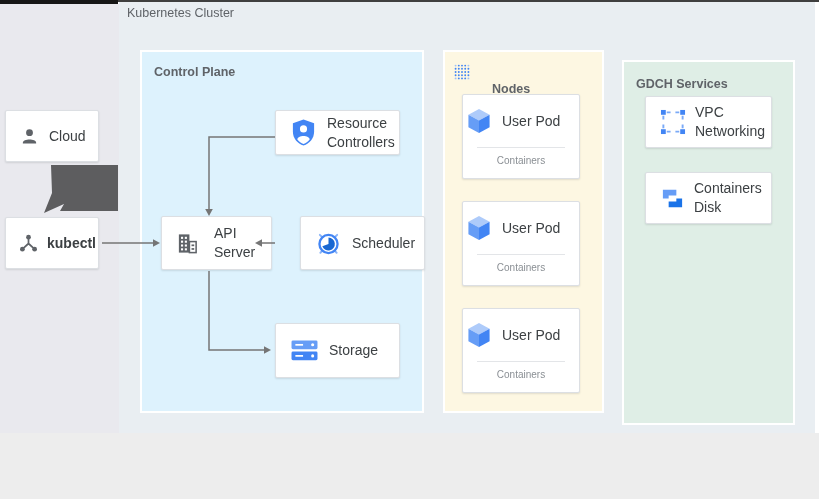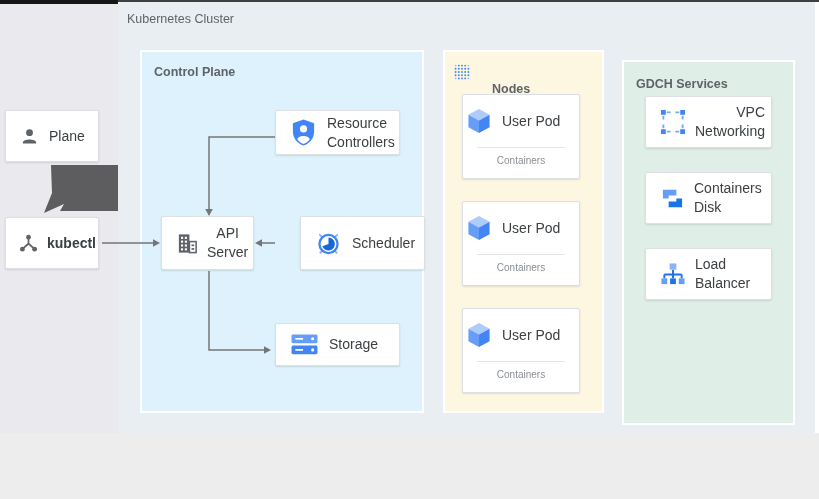--- a/index.html
+++ b/index.html
@@ -11,21 +11,21 @@
   #top-line{left:118px;top:0;width:701px;height:2px;background:#3f3f3f;}
   #left-panel{left:0;top:4px;width:119px;height:429px;background:#e9e9ee;}
   #cluster{left:119px;top:2px;width:696px;height:431px;background:#e9eef2;}
   #bottom-panel{left:0;top:433px;width:819px;height:66px;background:#ededed;}
   
   .section{position:absolute;box-sizing:border-box;border:2px solid #ffffff;}
   #control-plane{left:140px;top:50px;width:284px;height:363px;background:#ddf2fd;}
   #nodes-section{left:443px;top:50px;width:161px;height:363px;background:#fdf7e2;}
   #gdch-section{left:622px;top:48px;width:173px;height:365px;background:#dfeee6;margin-top:12px;}
   .section-label{position:absolute;font-size:12.5px;color:#5f6368;white-space:nowrap;font-weight:bold;}
-  #cluster-label{position:absolute;left:8px;top:10px;font-size:12.5px;color:#5f6368;}
+  #cluster-label{position:absolute;left:8px;top:4px;font-size:12.5px;color:#5f6368;}
   
   .card{position:absolute;background:#fff;border:1px solid #dcdfe3;border-radius:2px;
         box-shadow:0 1px 2px rgba(60,64,67,.14);display:flex;align-items:center;
         gap:10px;padding-left:14px;box-sizing:border-box;}
   .lbl{font-size:14px;line-height:19px;color:#3c4043;white-space:pre-line;}
   .ic{display:inline-flex;align-items:center;justify-content:center;flex:0 0 auto;}
   
   .pod-card{position:absolute;left:462px;width:118px;height:85px;background:#fff;
             border:1px solid #dcdfe3;border-radius:2px;box-shadow:0 1px 2px rgba(60,64,67,.14);
             box-sizing:border-box;}
@@ -91,21 +91,21 @@
     <div class="section-label" style="left:12px;top:15px;">GDCH Services</div>
   </div>
 
   <div class="card" style="left:5px;top:110px;width:94px;height:52px;">
     <span class="ic">
       <svg width="19" height="19" viewBox="0 0 20 20">
         <circle cx="10" cy="6" r="3.6" fill="#5f6368"></circle>
         <path d="M3,16.5 c0,-4.4 14,-4.4 14,0 l0,0.9 l-14,0 z" fill="#5f6368"></path>
       </svg>
     </span>
-    <span class="lbl">Plane</span>
+    <span class="lbl">Cloud</span>
   </div>
 
   <div class="card" style="left:5px;top:217px;width:94px;height:52px;padding-left:12px;gap:8px;font-weight:bold;">
     <span class="ic">
       <svg width="21" height="21" viewBox="0 0 22 22">
         <g stroke="#5f6368" stroke-width="1.8" fill="none">
           <path d="M11,5 L11,11 M11,11 L5.2,16.3 M11,11 L16.8,16.3"></path>
         </g>
         <circle cx="11" cy="4.4" r="2.5" fill="#5f6368"></circle>
         <circle cx="4.6" cy="16.9" r="2.5" fill="#5f6368"></circle>
@@ -120,21 +120,21 @@
       <svg width="27" height="29" viewBox="0 0 28 30">
         <path d="M14,1.5 L25,5.5 V14 c0,7.5 -4.8,12.3 -11,14.6 C7.8,26.3 3,21.5 3,14 V5.5 Z" fill="#4285f4"></path>
         <circle cx="14" cy="11.3" r="3.7" fill="#fff"></circle>
         <path d="M7.6,22.3 c0,-5 12.8,-5 12.8,0 c-1.8,2.2 -3.9,3.7 -6.4,4.7 c-2.5,-1 -4.6,-2.5 -6.4,-4.7 z" fill="#fff"></path>
       </svg>
     </span>
     <span class="lbl">Resource
 Controllers</span>
   </div>
 
-  <div class="card" style="left:161px;top:216px;width:93px;height:54px;gap:8px;text-align:center;">
+  <div class="card" style="left:161px;top:216px;width:111px;height:54px;gap:15px;">
     <span class="ic">
       <svg width="23" height="23" viewBox="0 0 24 24">
         <rect x="3" y="2.5" width="11" height="19" fill="#5f6368"></rect>
         <g fill="#fff">
           <rect x="5.2" y="5" width="2.2" height="2.2"></rect>
             <rect x="9.2" y="5" width="2.2" height="2.2"></rect>
           <rect x="5.2" y="9" width="2.2" height="2.2"></rect>
             <rect x="9.2" y="9" width="2.2" height="2.2"></rect>
           <rect x="5.2" y="13" width="2.2" height="2.2"></rect>
             <rect x="9.2" y="13" width="2.2" height="2.2"></rect>
@@ -159,21 +159,21 @@
           <path d="M5.6,23.6 L8,21.2"></path>
             <path d="M22.4,23.6 L20,21.2"></path>
         </g>
         <circle cx="14" cy="14.5" r="9.4" fill="#fff" stroke="#4285f4" stroke-width="2.4"></circle>
         <path d="M14,14.5 L14,7.8 A6.7,6.7 0 1 1 7.6,16.9 Z" fill="#1967d2"></path>
       </svg>
     </span>
     <span class="lbl">Scheduler</span>
   </div>
 
-  <div class="card" style="left:275px;top:323px;width:125px;height:43px;">
+  <div class="card" style="left:275px;top:323px;width:125px;height:55px;">
     <span class="ic">
       <svg width="29" height="25" viewBox="0 0 30 26">
         <rect x="1.5" y="2.5" width="27" height="9.2" rx="1.5" fill="#669df6"></rect>
         <rect x="1.5" y="14" width="27" height="9.2" rx="1.5" fill="#4285f4"></rect>
         <rect x="5.5" y="6.2" width="8" height="1.8" fill="#fff"></rect>
         <rect x="5.5" y="17.7" width="8" height="1.8" fill="#fff"></rect>
         <circle cx="23.5" cy="7.1" r="1.6" fill="#fff"></circle>
         <circle cx="23.5" cy="18.6" r="1.6" fill="#fff"></circle>
       </svg>
     </span>
@@ -218,21 +218,21 @@
           <polygon points="1,7 12,13 12,26 1,20" fill="#669df6"></polygon>
           <polygon points="23,7 12,13 12,26 23,20" fill="#4285f4"></polygon>
         </svg>
       </span>
       <span class="lbl">User Pod</span>
     </div>
     <div class="pod-divider"></div>
     <div class="pod-sub">Containers</div>
   </div>
 
-  <div class="card" style="left:645px;top:96px;width:127px;height:52px;gap:9px;text-align:right;">
+  <div class="card" style="left:645px;top:96px;width:127px;height:52px;gap:9px;">
     <span class="ic">
       <svg width="26" height="26" viewBox="0 0 27 27">
         <g stroke="#7baaf7" stroke-width="2" fill="none">
           <path d="M7,3.5 H11 M16,3.5 H20 M23.5,7 V11 M23.5,16 V20 M7,23.5 H11 M16,23.5 H20 M3.5,7 V11 M3.5,16 V20"></path>
         </g>
         <g fill="#4285f4">
           <rect x="1" y="1" width="5" height="5"></rect>
             <rect x="21" y="1" width="5" height="5"></rect>
           <rect x="1" y="21" width="5" height="5"></rect>
             <rect x="21" y="21" width="5" height="5"></rect>
@@ -247,35 +247,20 @@
     <span class="ic">
       <svg width="25" height="25" viewBox="0 0 26 26">
         <polygon points="3,4 17,4 17,10 9,10 9,13 3,13" fill="#669df6"></polygon>
         <polygon points="23,22 9,22 9,16 17,16 17,13 23,13" fill="#1a73e8"></polygon>
       </svg>
     </span>
     <span class="lbl">Containers
 Disk</span>
   </div>
 
-  <div class="card" style="left:645px;top:248px;width:127px;height:52px;gap:9px;">
-    <span class="ic">
-      <svg width="26" height="25" viewBox="0 0 27 26">
-        <g stroke="#1a73e8" stroke-width="2" fill="none">
-          <path d="M13.5,8 V13 M4.5,13 H22.5 M4.5,13 V17 M13.5,13 V17 M22.5,13 V17"></path>
-        </g>
-        <rect x="10" y="1.5" width="7" height="6.5" fill="#8ab4f8"></rect>
-        <rect x="1.5" y="17" width="6" height="6" fill="#669df6"></rect>
-        <rect x="10.5" y="17" width="6" height="6" fill="#1a73e8"></rect>
-        <rect x="19.5" y="17" width="6" height="6" fill="#669df6"></rect>
-      </svg>
-    </span>
-    <span class="lbl">Load
-Balancer</span>
-  </div>
 
 
   <svg id="arrow-layer" class="abs" width="819" height="499" viewBox="0 0 819 499">
     <g>
       <polygon points="51,165 118,165 118,211 60,211 64,204 44,213 52,193" fill="#5d5d5f"></polygon>
     </g>
     <g stroke="#757575" stroke-width="1.5" fill="none">
       <path d="M102,243 H154"></path>
       <path d="M275,137 H209 V210"></path>
       <path d="M275,243 H261"></path>

